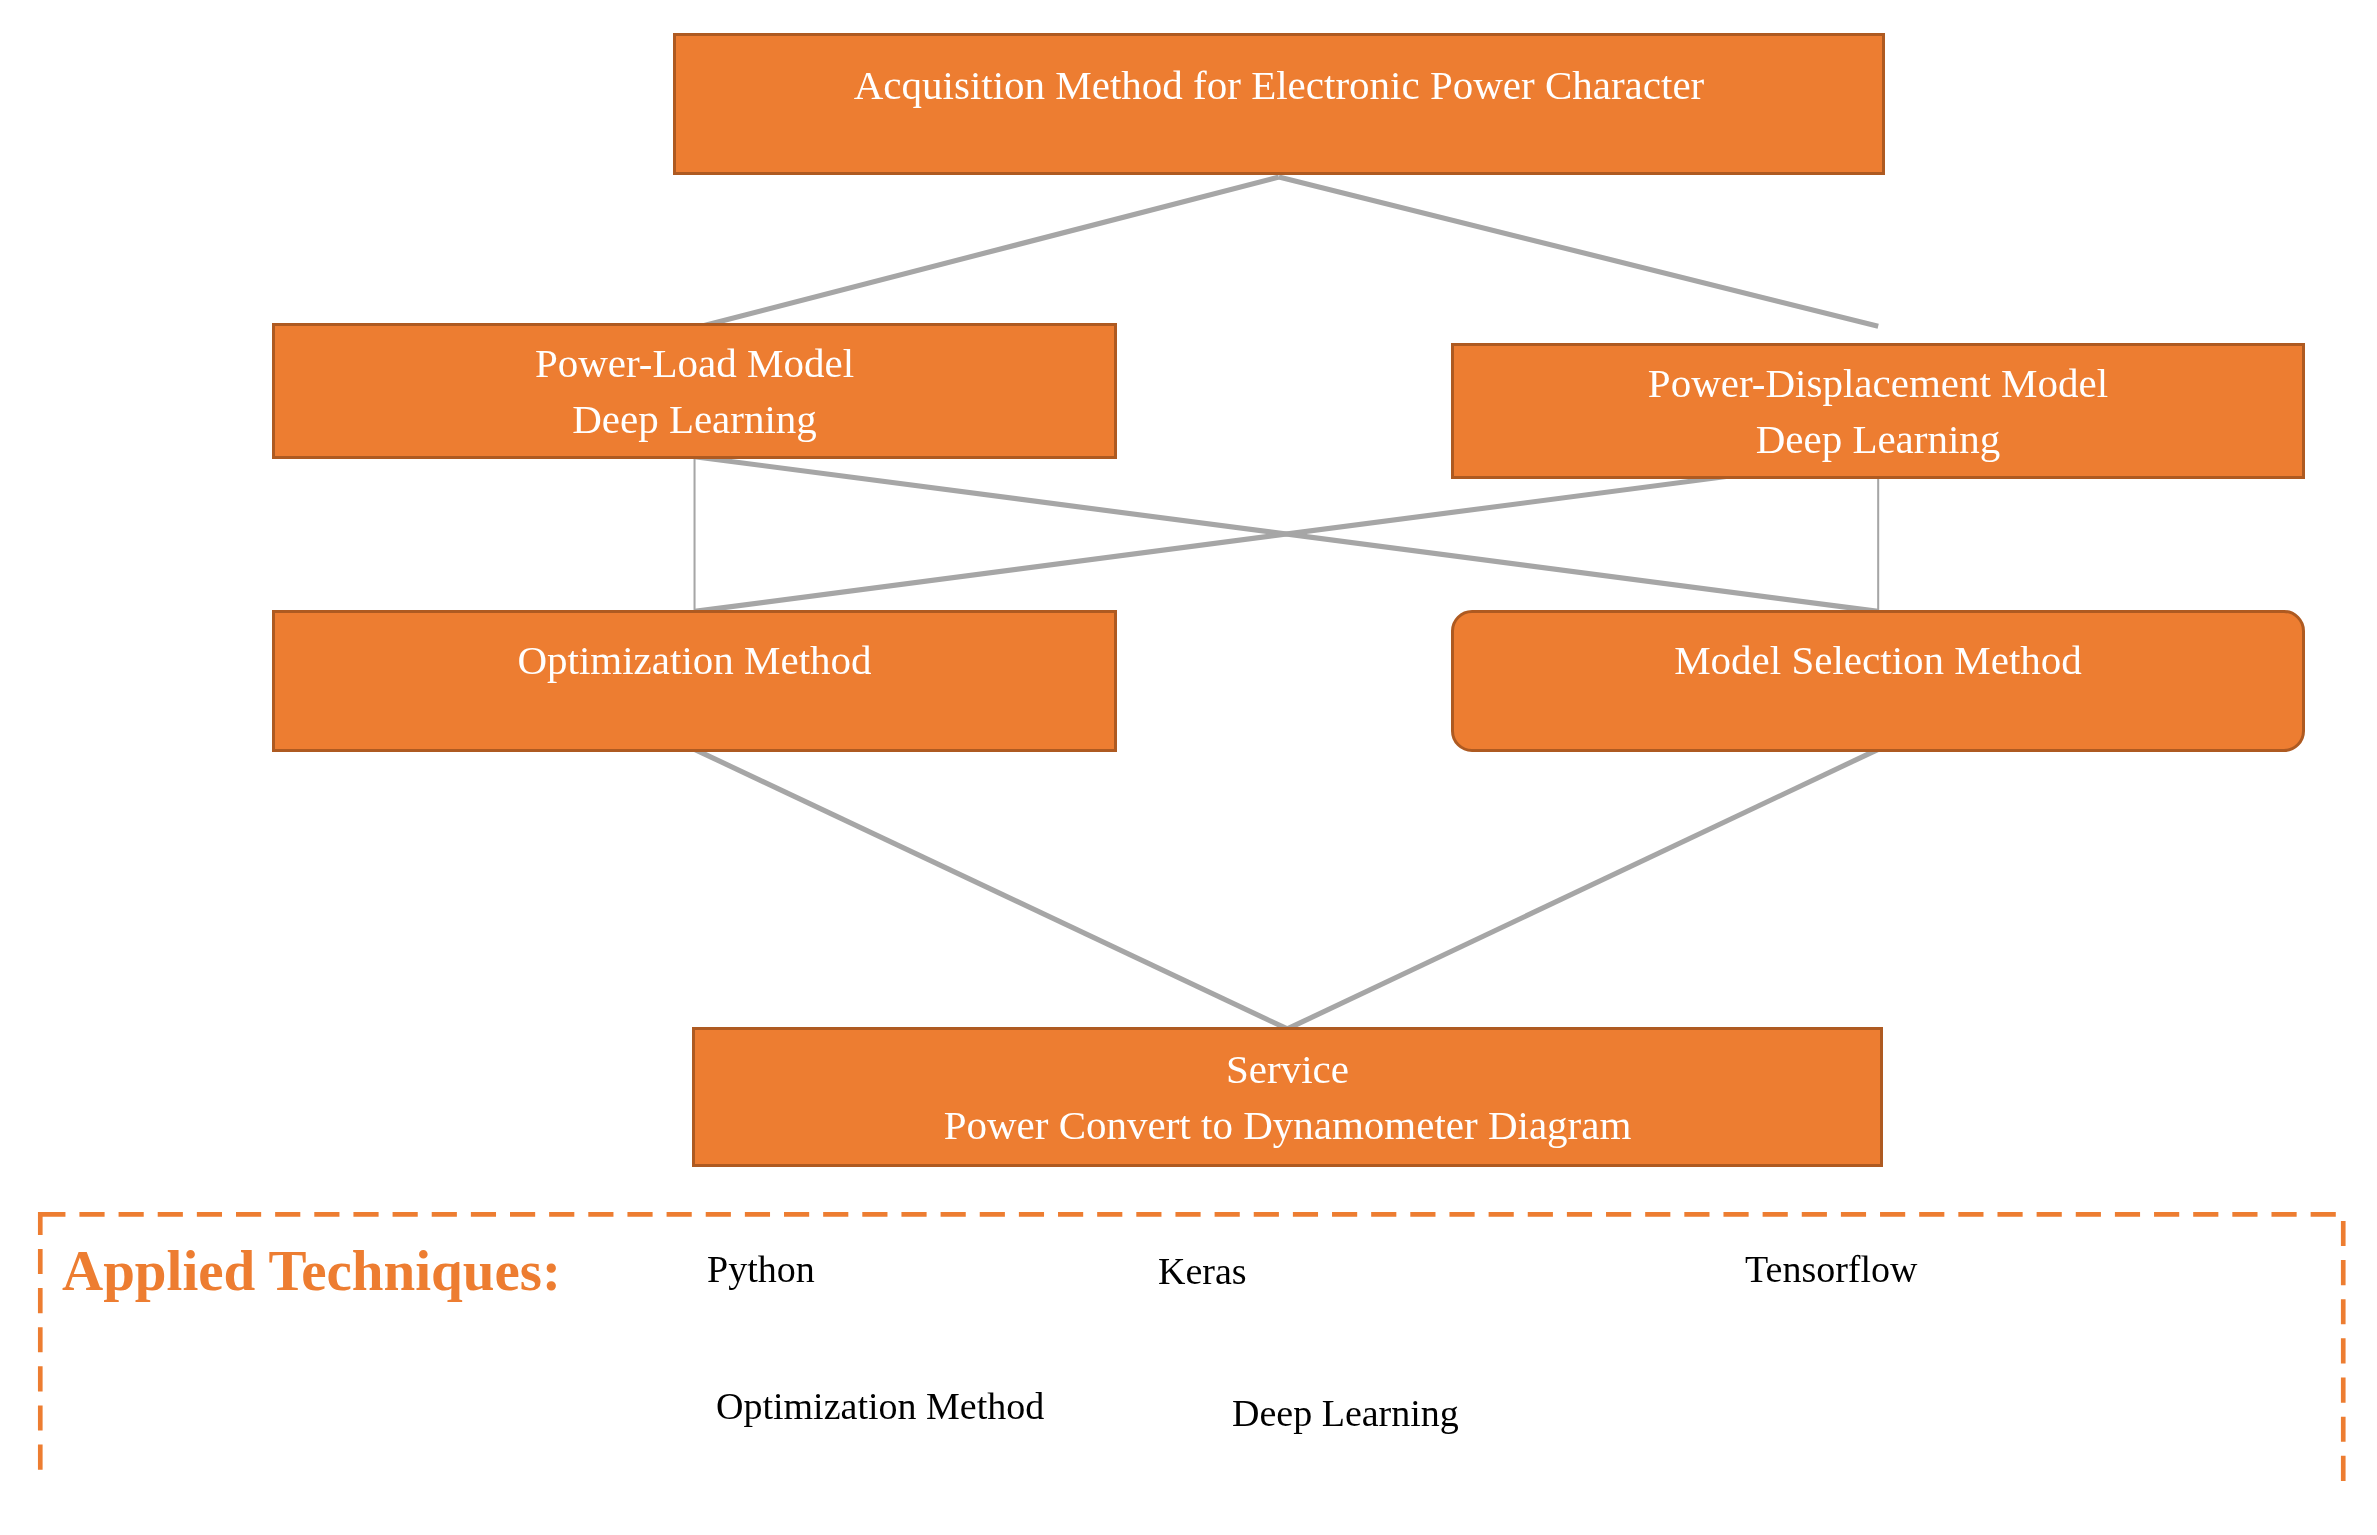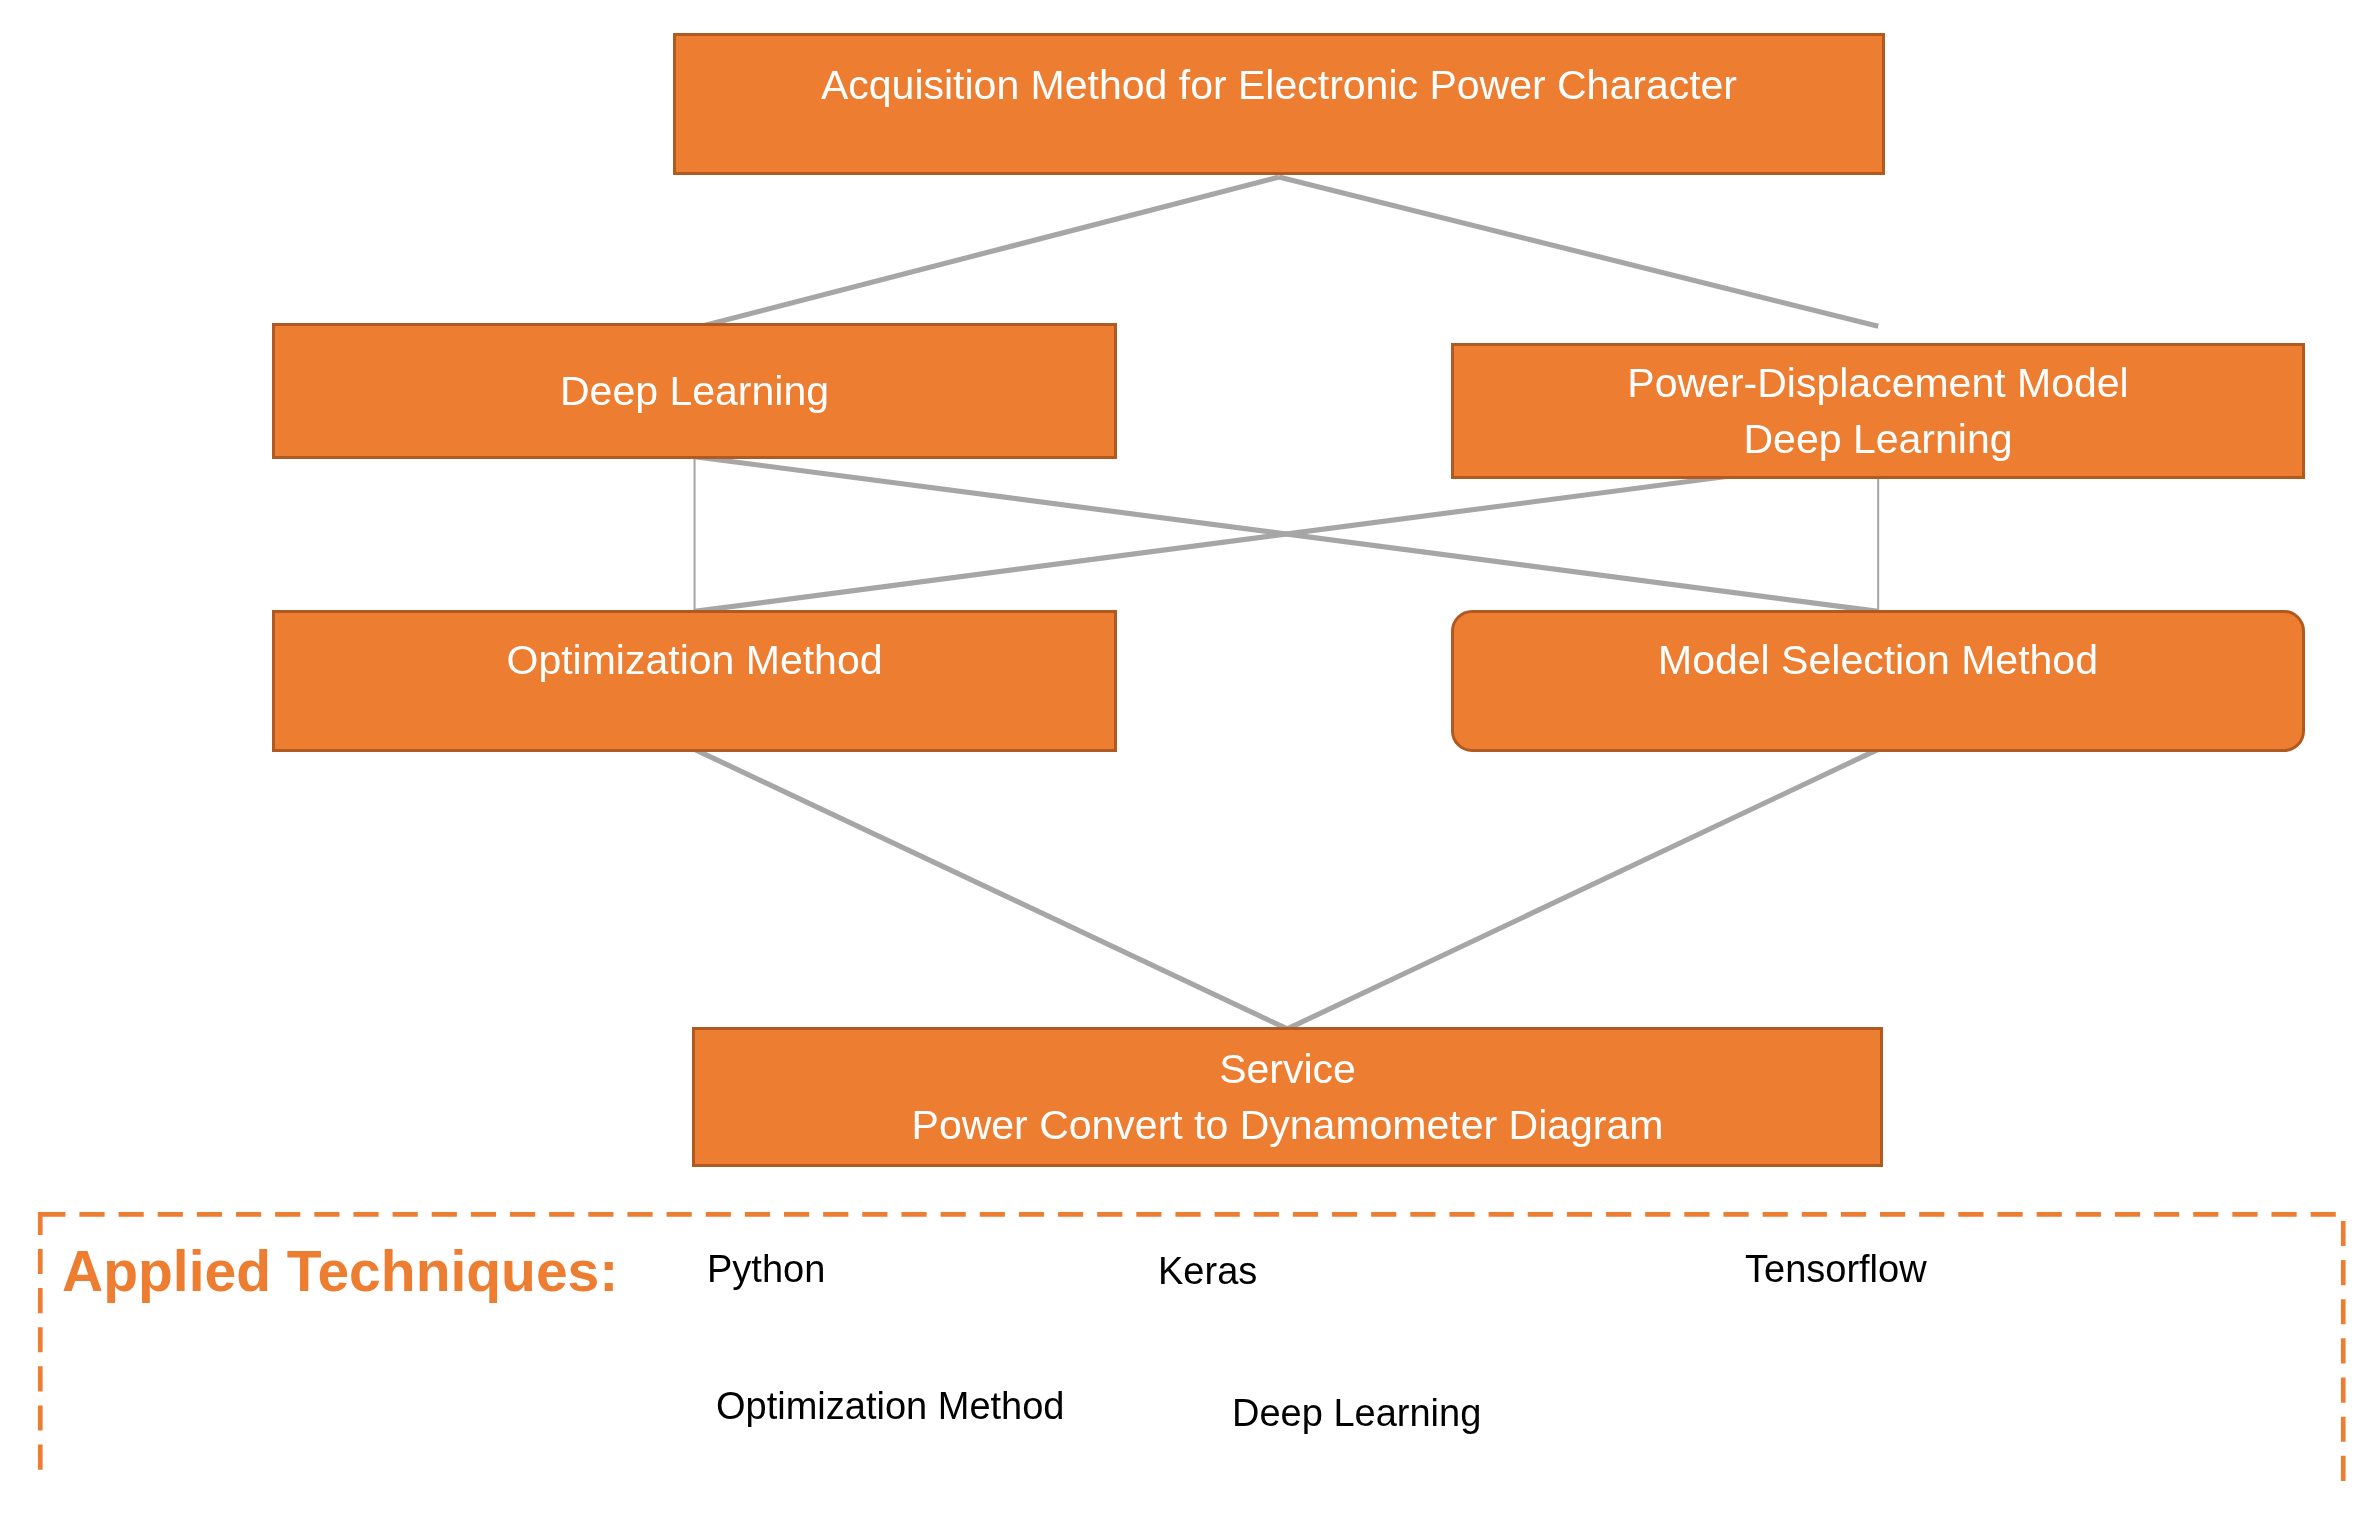--- a/index.html
+++ b/index.html
@@ -13,20 +13,21 @@
   }
   * { margin: 0; padding: 0; box-sizing: border-box; }
   html, body { background: var(--background); }
   body { font-family: "Liberation Sans", "DejaVu Sans", sans-serif; }
   .canvas {
     position: relative;
     width: 2377px;
     height: 1483px;
     background: var(--background);
     overflow: hidden;
+    font-family: Liberation Serif, serif;
   }
   .wires {
     position: absolute;
     left: 0; top: 0;
     width: 2377px; height: 1535px;
   }
   .connector { stroke: var(--connector); fill: none; }
   .connector.thick { stroke-width: 5.5px; }
   .connector.thin  { stroke-width: 2.2px; }
   .dashed-frame {
@@ -82,20 +83,21 @@
     <line class="connector thick" x1="745" y1="804" x2="1381" y2="1104"></line>
     <line class="connector thick" x1="2015" y1="804" x2="1381" y2="1104"></line>
     <rect class="dashed-frame" x="43" y="1303" width="2471" height="312"></rect>
   </svg>
 
   <div class="node v-top-1" style="left:673px; top:33px; width:1212px; height:142px;">
     <div>Acquisition Method for Electronic Power Character</div>
   </div>
 
   <div class="node v-center" style="left:272px; top:323px; width:845px; height:136px;">
+    <div>Power-Load Model</div>
     <div>Deep Learning</div>
   </div>
 
   <div class="node v-center" style="left:1451px; top:323px; width:854px; height:136px;margin-top:20px;">
     <div>Power-Displacement Model</div>
     <div>Deep Learning</div>
   </div>
 
   <div class="node v-top-2" style="left:272px; top:610px; width:845px; height:142px;">
     <div>Optimization Method</div>

